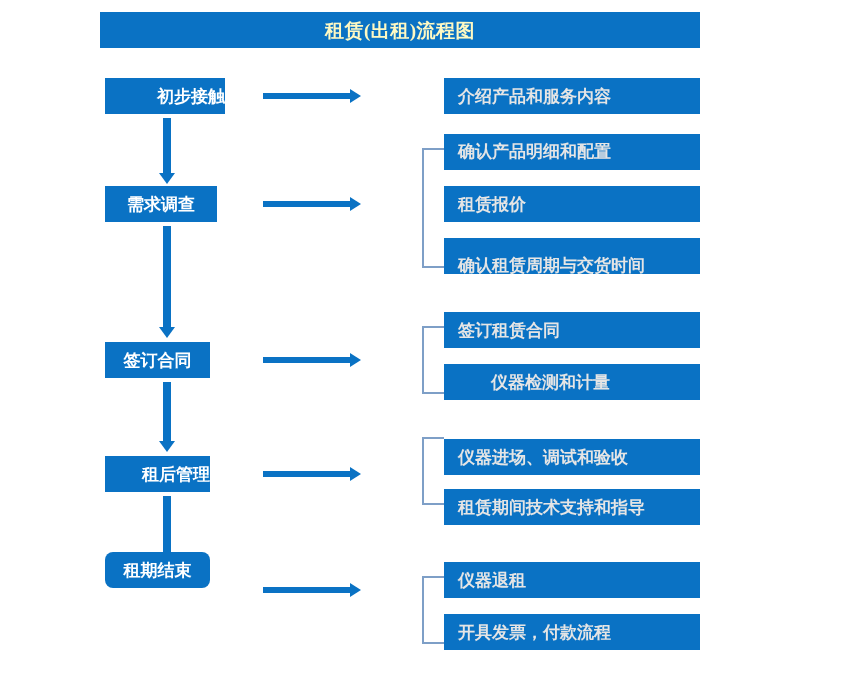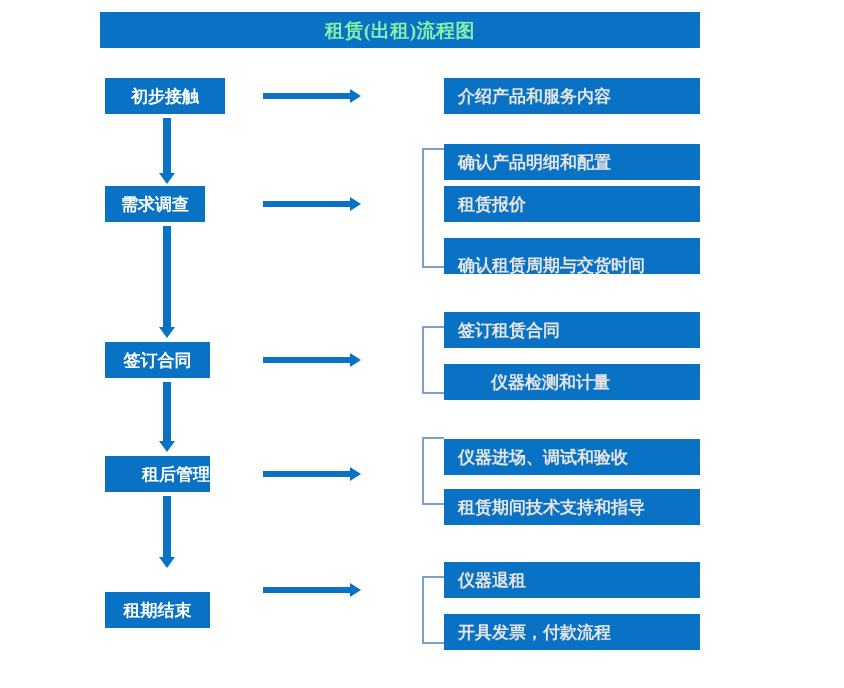--- a/index.html
+++ b/index.html
@@ -24,21 +24,21 @@
     left: 100px;
     top: 12px;
     width: 600px;
     height: 36px;
     background: #0A72C4;
     display: flex;
     align-items: center;
     justify-content: center;
   }
   .title-bar .title-text {
-    color: #86efac;
+    color: #fef9c3;
     font-size: 19px;
     font-weight: bold;
     letter-spacing: 0.5px;
     line-height: 1;
   }
 
   
   .stage-box {
     position: absolute;
     height: 36px;
@@ -138,50 +138,50 @@
 </style>
 </head>
 <body>
 
 <div id="canvas">
 
   <div class="title-bar">
     <span class="title-text">租赁(出租)流程图</span>
   </div>
 
-  <div class="stage-box" style="left:105px; top:78px; width:120px;">
+  <div class="stage-box" style="left:105px; top:78px; width:120px;justify-content:flex-end;">
     <span class="stage-text">初步接触</span>
   </div>
 
   <div class="h-arrow" style="top:88px;">
     <div class="shaft"></div>
     <div class="head"></div>
   </div>
 
   <div class="detail-box" style="top:78px;">
     <span class="detail-text">介绍产品和服务内容</span>
   </div>
 
   <div class="v-arrow" style="top:118px; height:66px;">
     <div class="shaft" style="height:55px;"></div>
     <div class="head" style="top:55px;"></div>
   </div>
 
-  <div class="stage-box" style="left:105px; top:186px; width:100px;">
+  <div class="stage-box" style="left:105px; top:186px; width:112px;">
     <span class="stage-text">需求调查</span>
   </div>
 
   <div class="h-arrow" style="top:196px;">
     <div class="shaft"></div>
     <div class="head"></div>
   </div>
 
   <div class="bracket" style="top:148px; height:120px;"></div>
 
-  <div class="detail-box" style="top:144px;">
+  <div class="detail-box" style="top:134px;font-family:Liberation Mono, monospace;">
     <span class="detail-text">确认产品明细和配置</span>
   </div>
   <div class="detail-box" style="top:186px;">
     <span class="detail-text">租赁报价</span>
   </div>
   <div class="detail-box" style="top:238px;align-items:flex-end;">
     <span class="detail-text">确认租赁周期与交货时间</span>
   </div>
 
   <div class="v-arrow" style="top:226px; height:112px;">
@@ -228,21 +228,21 @@
   </div>
   <div class="detail-box" style="top:489px;">
     <span class="detail-text">租赁期间技术支持和指导</span>
   </div>
 
   <div class="v-arrow" style="top:496px; height:72px;">
     <div class="shaft" style="height:61px;"></div>
     <div class="head" style="top:61px;"></div>
   </div>
 
-  <div class="stage-box" style="left:105px; top:592px; width:105px;">
+  <div class="stage-box" style="left:105px; top:552px; width:105px;border-radius:8px;">
     <span class="stage-text">租期结束</span>
   </div>
 
   <div class="h-arrow" style="top:582px;">
     <div class="shaft"></div>
     <div class="head"></div>
   </div>
 
   <div class="bracket" style="top:576px; height:68px;"></div>
 

